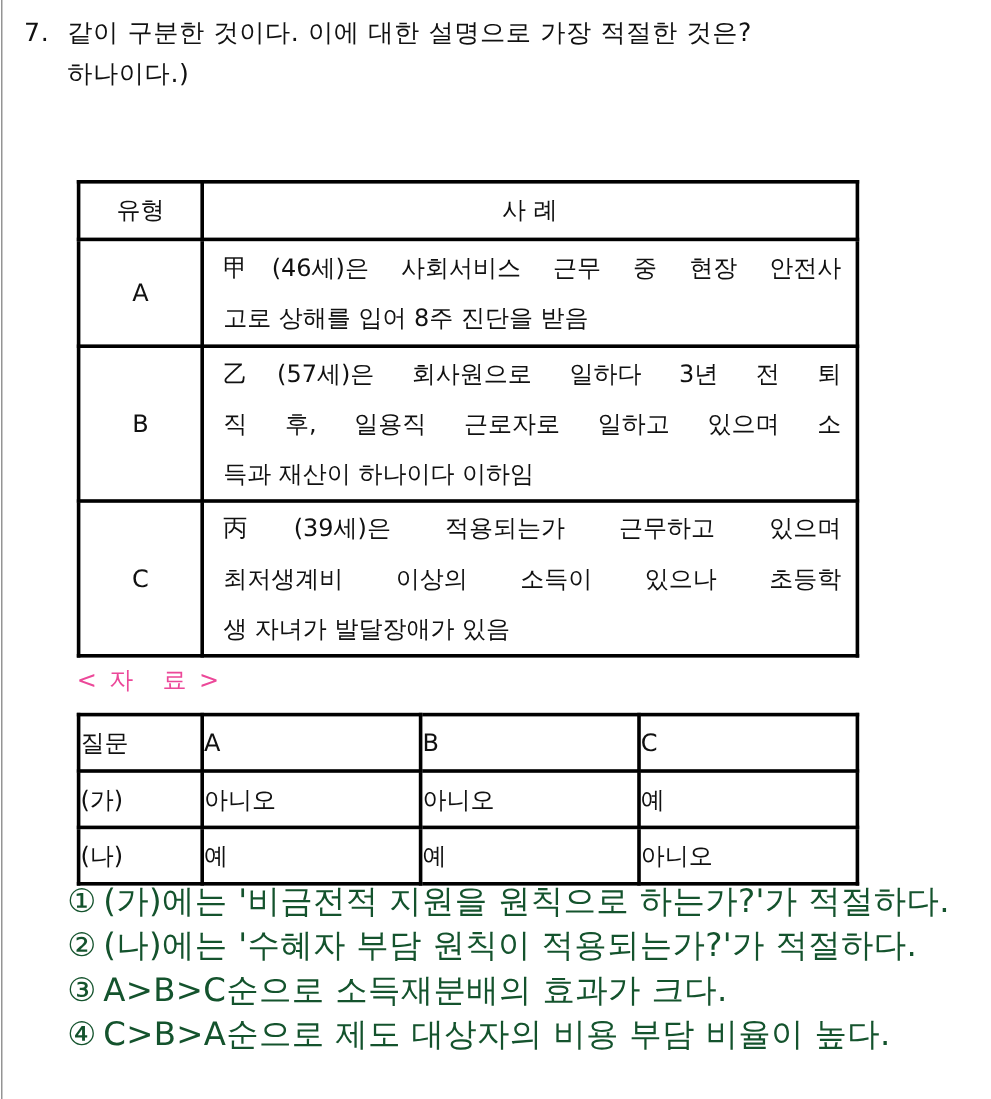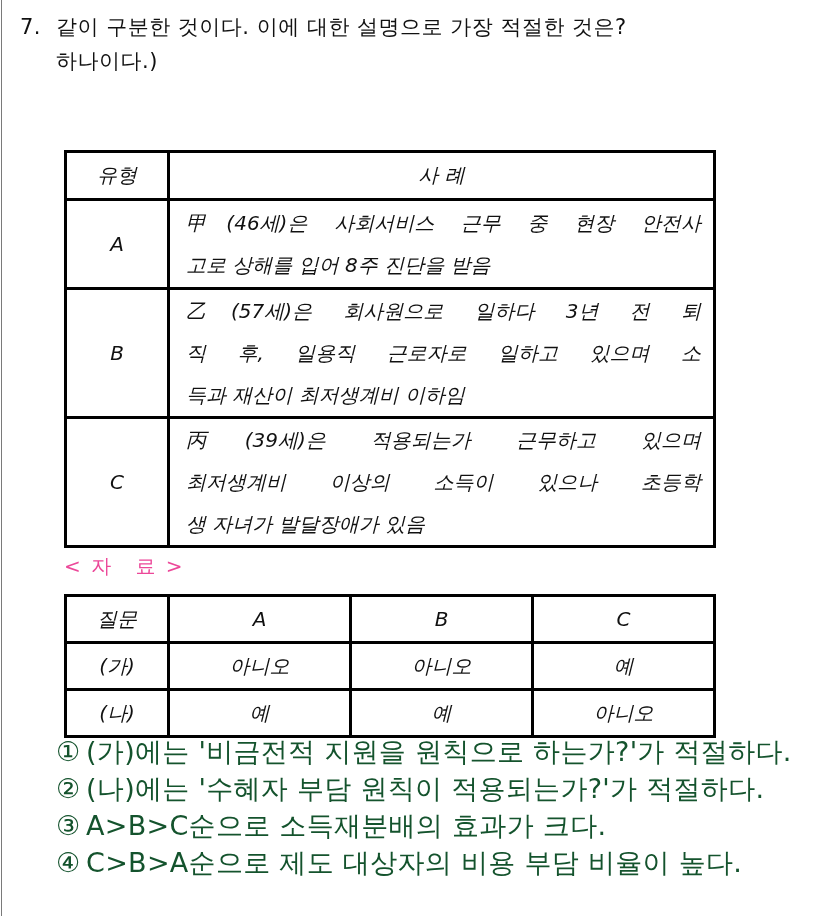--- a/index.html
+++ b/index.html
@@ -44,21 +44,20 @@
       padding-left: 36px;
       white-space: nowrap;
       height: 34px;
     }
     table.grid {
       position: absolute;
       border-collapse: collapse;
       table-layout: fixed;
       font-size: 20px;
       color: #111;
-      font-style: italic;
     }
     table.grid td, table.grid th {
       border: 3px solid #000;
       padding: 0;
       font-weight: normal;
       vertical-align: middle;
     }
     #case-table {
       left: 64px;
       top: 150px;
@@ -103,21 +102,21 @@
     }
     .caption .sp { display: inline-block; width: 14px; }
     #qa-table {
       left: 64px;
       top: 594px;
       width: 649px;
     }
     #qa-table col.q-col { width: 103px; }
     #qa-table col.abc-col { width: 182px; }
     #qa-table td, #qa-table th {
-      text-align: center;
+      text-align: left;
       height: 44px;
     }
     .options {
       position: absolute;
       left: 56px;
       top: 733px;
       width: 760px;
       font-size: 27px;
       line-height: 37px;
       color: #14532d;
@@ -159,21 +158,21 @@
     <td class="case">
       <span class="cl">甲(46세)은 사회서비스 근무 중 현장 안전사</span>
       <span class="cl last">고로 상해를 입어 8주 진단을 받음</span>
     </td>
   </tr>
   <tr class="row-b">
     <td class="type">B</td>
     <td class="case">
       <span class="cl">乙(57세)은 회사원으로 일하다 3년 전 퇴</span>
       <span class="cl">직 후, 일용직 근로자로 일하고 있으며 소</span>
-      <span class="cl last">득과 재산이 최저생계비 이하임</span>
+      <span class="cl last">득과 재산이 하나이다 이하임</span>
     </td>
   </tr>
   <tr class="row-c">
     <td class="type">C</td>
     <td class="case">
       <span class="cl">丙(39세)은 적용되는가 근무하고 있으며</span>
       <span class="cl">최저생계비 이상의  소득이 있으나 초등학</span>
       <span class="cl last">생 자녀가 발달장애가 있음</span>
     </td>
   </tr>

